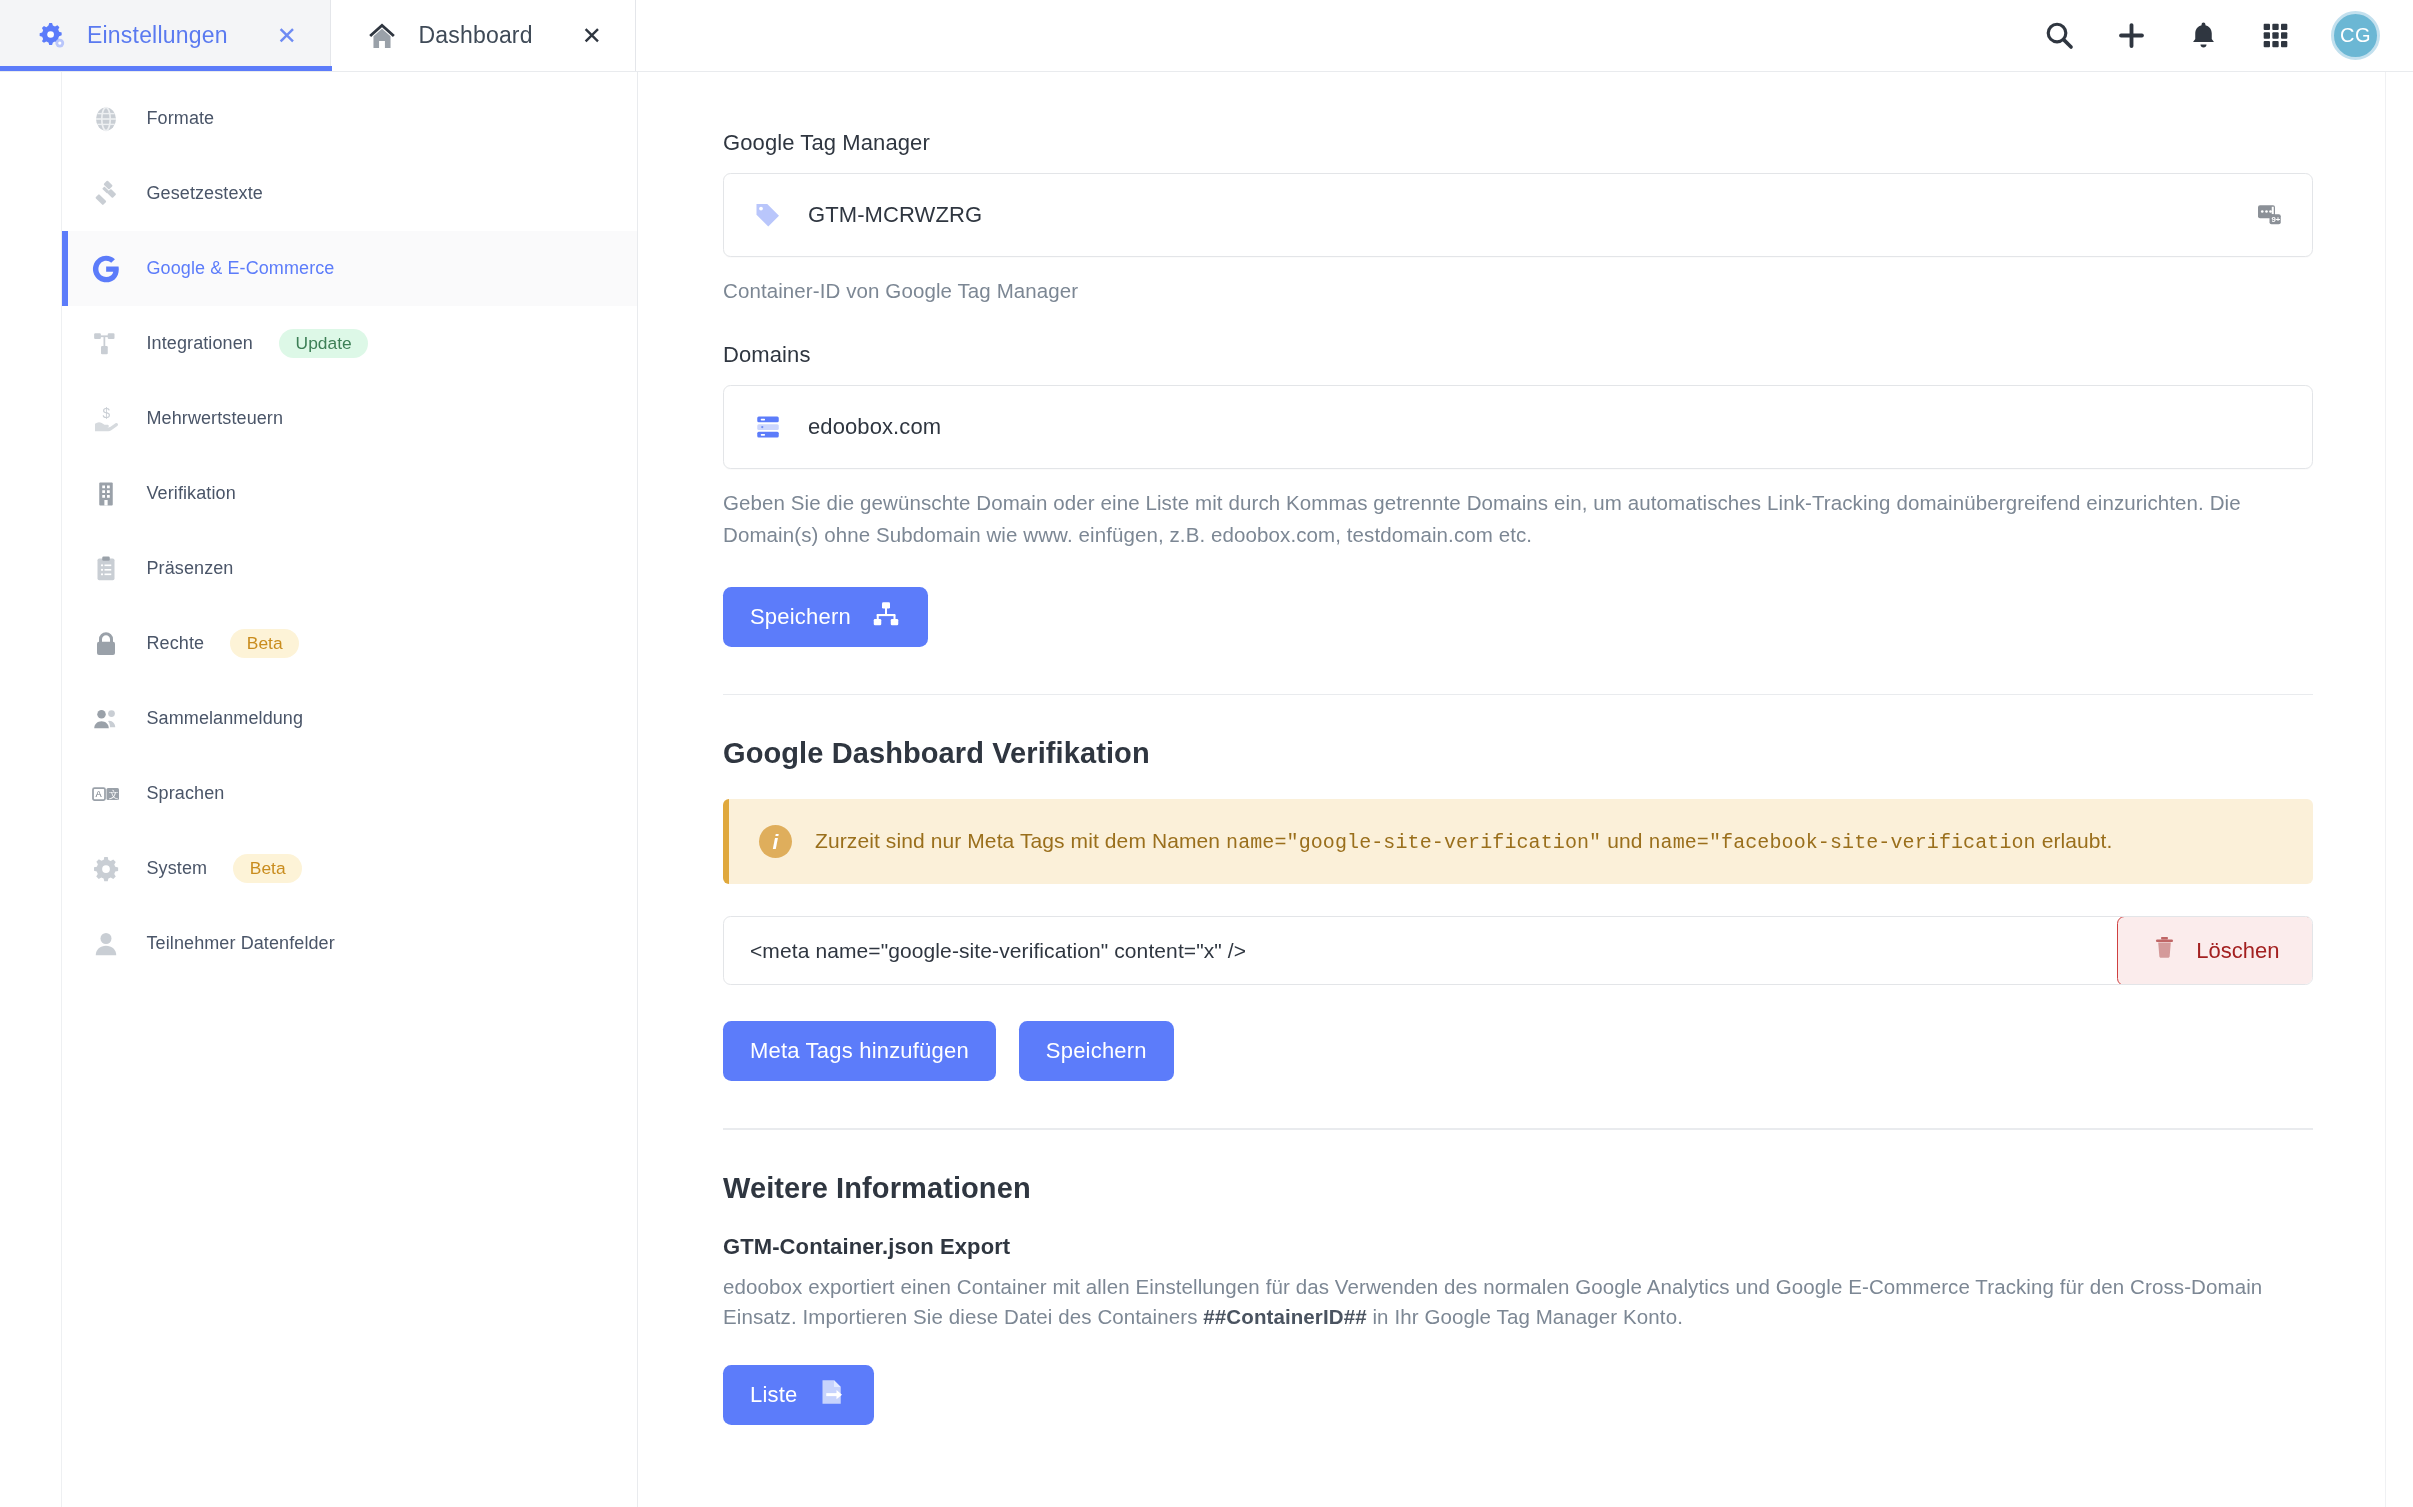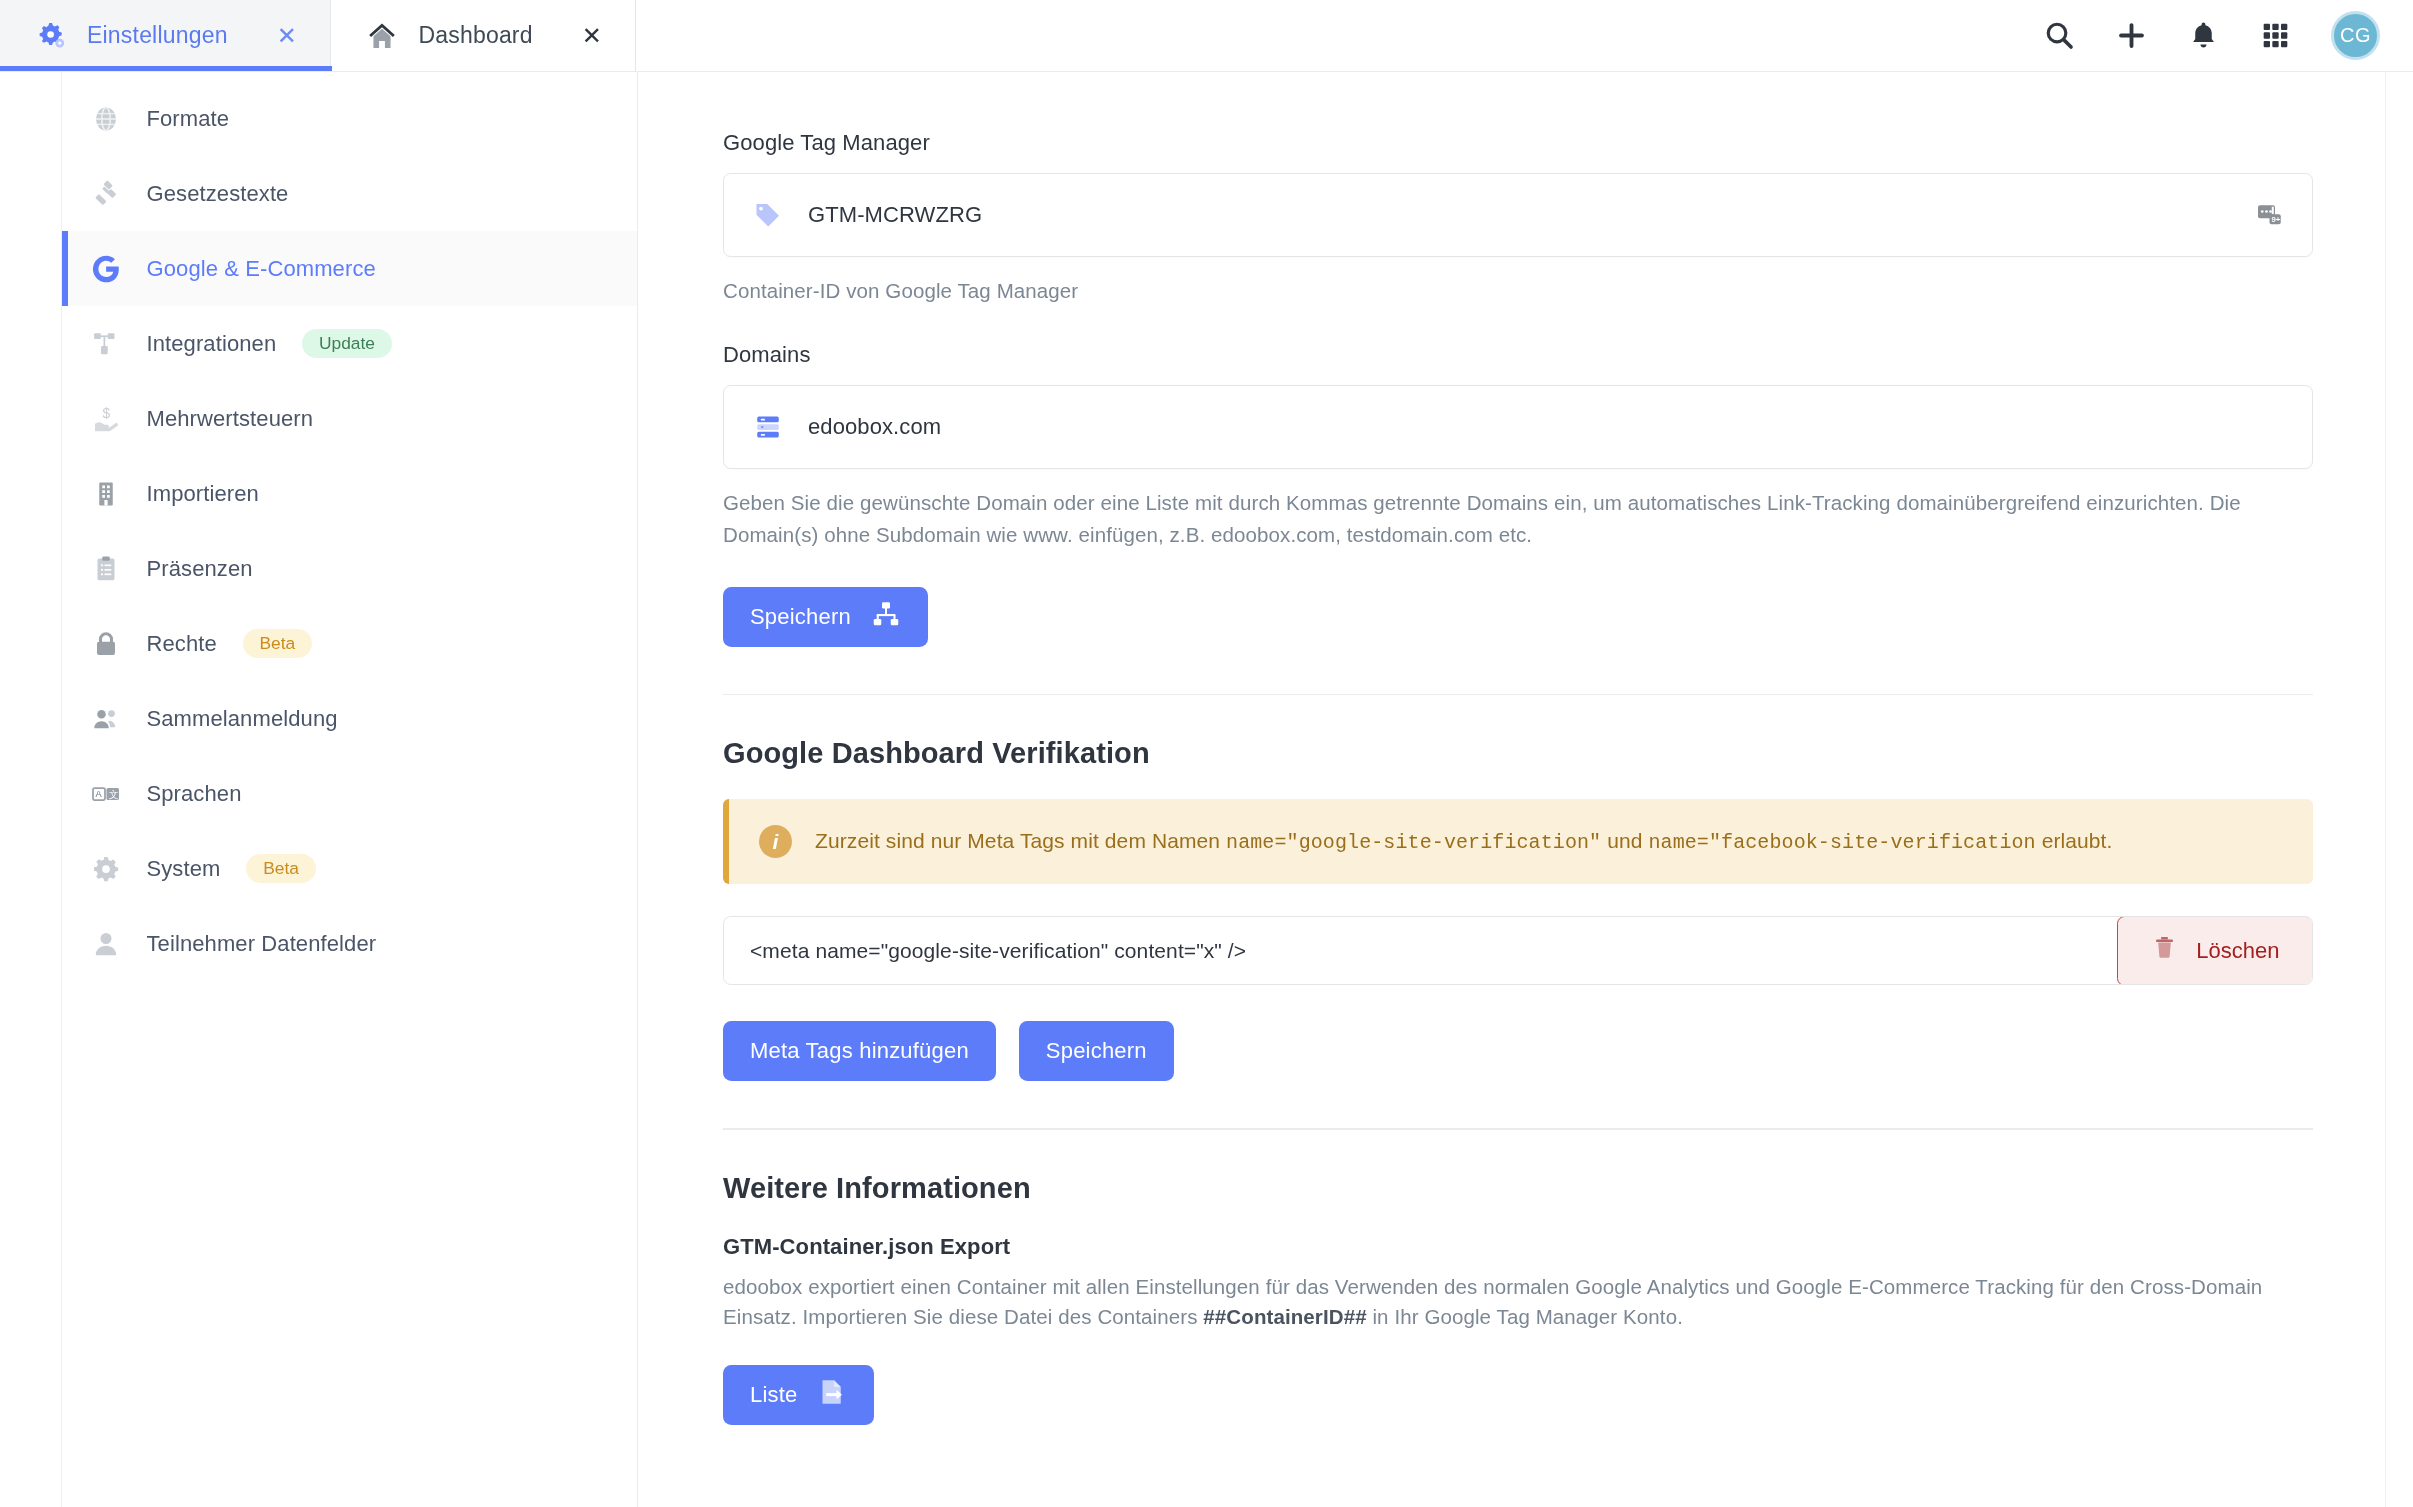--- a/index.html
+++ b/index.html
@@ -117,21 +117,21 @@
     left: 0; top: 0; bottom: 0;
     width: 6px;
     background: #5c7cfa;
   }
   .nav-icon {
     width: 35px; height: 35px;
     display: flex; align-items: center; justify-content: center;
     flex: 0 0 35px;
   }
   .nav-label {
-    font-size: 22px;
+    font-size: 18px;
     color: #4a5568;
     white-space: nowrap;
     letter-spacing: 0.1px;
   }
   .nav-item.active .nav-label { color: #5c7cfa; }
 
   .badge {
     font-size: 17.4px;
     padding: 6px 16.7px;
     border-radius: 20px;
@@ -459,21 +459,21 @@
             <rect x="9" y="5.2" width="2.2" height="2.2"></rect>
             <rect x="12.8" y="5.2" width="2.2" height="2.2"></rect>
             <rect x="9" y="9" width="2.2" height="2.2"></rect>
             <rect x="12.8" y="9" width="2.2" height="2.2"></rect>
             <rect x="9" y="12.8" width="2.2" height="2.2"></rect>
             <rect x="12.8" y="12.8" width="2.2" height="2.2"></rect>
             <rect x="10.7" y="16.8" width="2.6" height="4.4"></rect>
           </g>
         </svg>
       </span>
-      <span class="nav-label">Importieren</span>
+      <span class="nav-label">Verifikation</span>
     </div>
 
     <div class="nav-item">
       <span class="nav-icon">
         <svg width="30" height="30" viewBox="0 0 24 24">
           <rect x="5.2" y="3.6" width="13.6" height="17.4" rx="1.4" fill="#c9ced4"></rect>
           <rect x="9" y="1.9" width="6" height="3.4" rx="1" fill="#9aa1a9"></rect>
           <g fill="#ffffff">
             <circle cx="8.8" cy="9" r=".9"></circle>
               <rect x="10.8" y="8.4" width="5.4" height="1.3"></rect>

